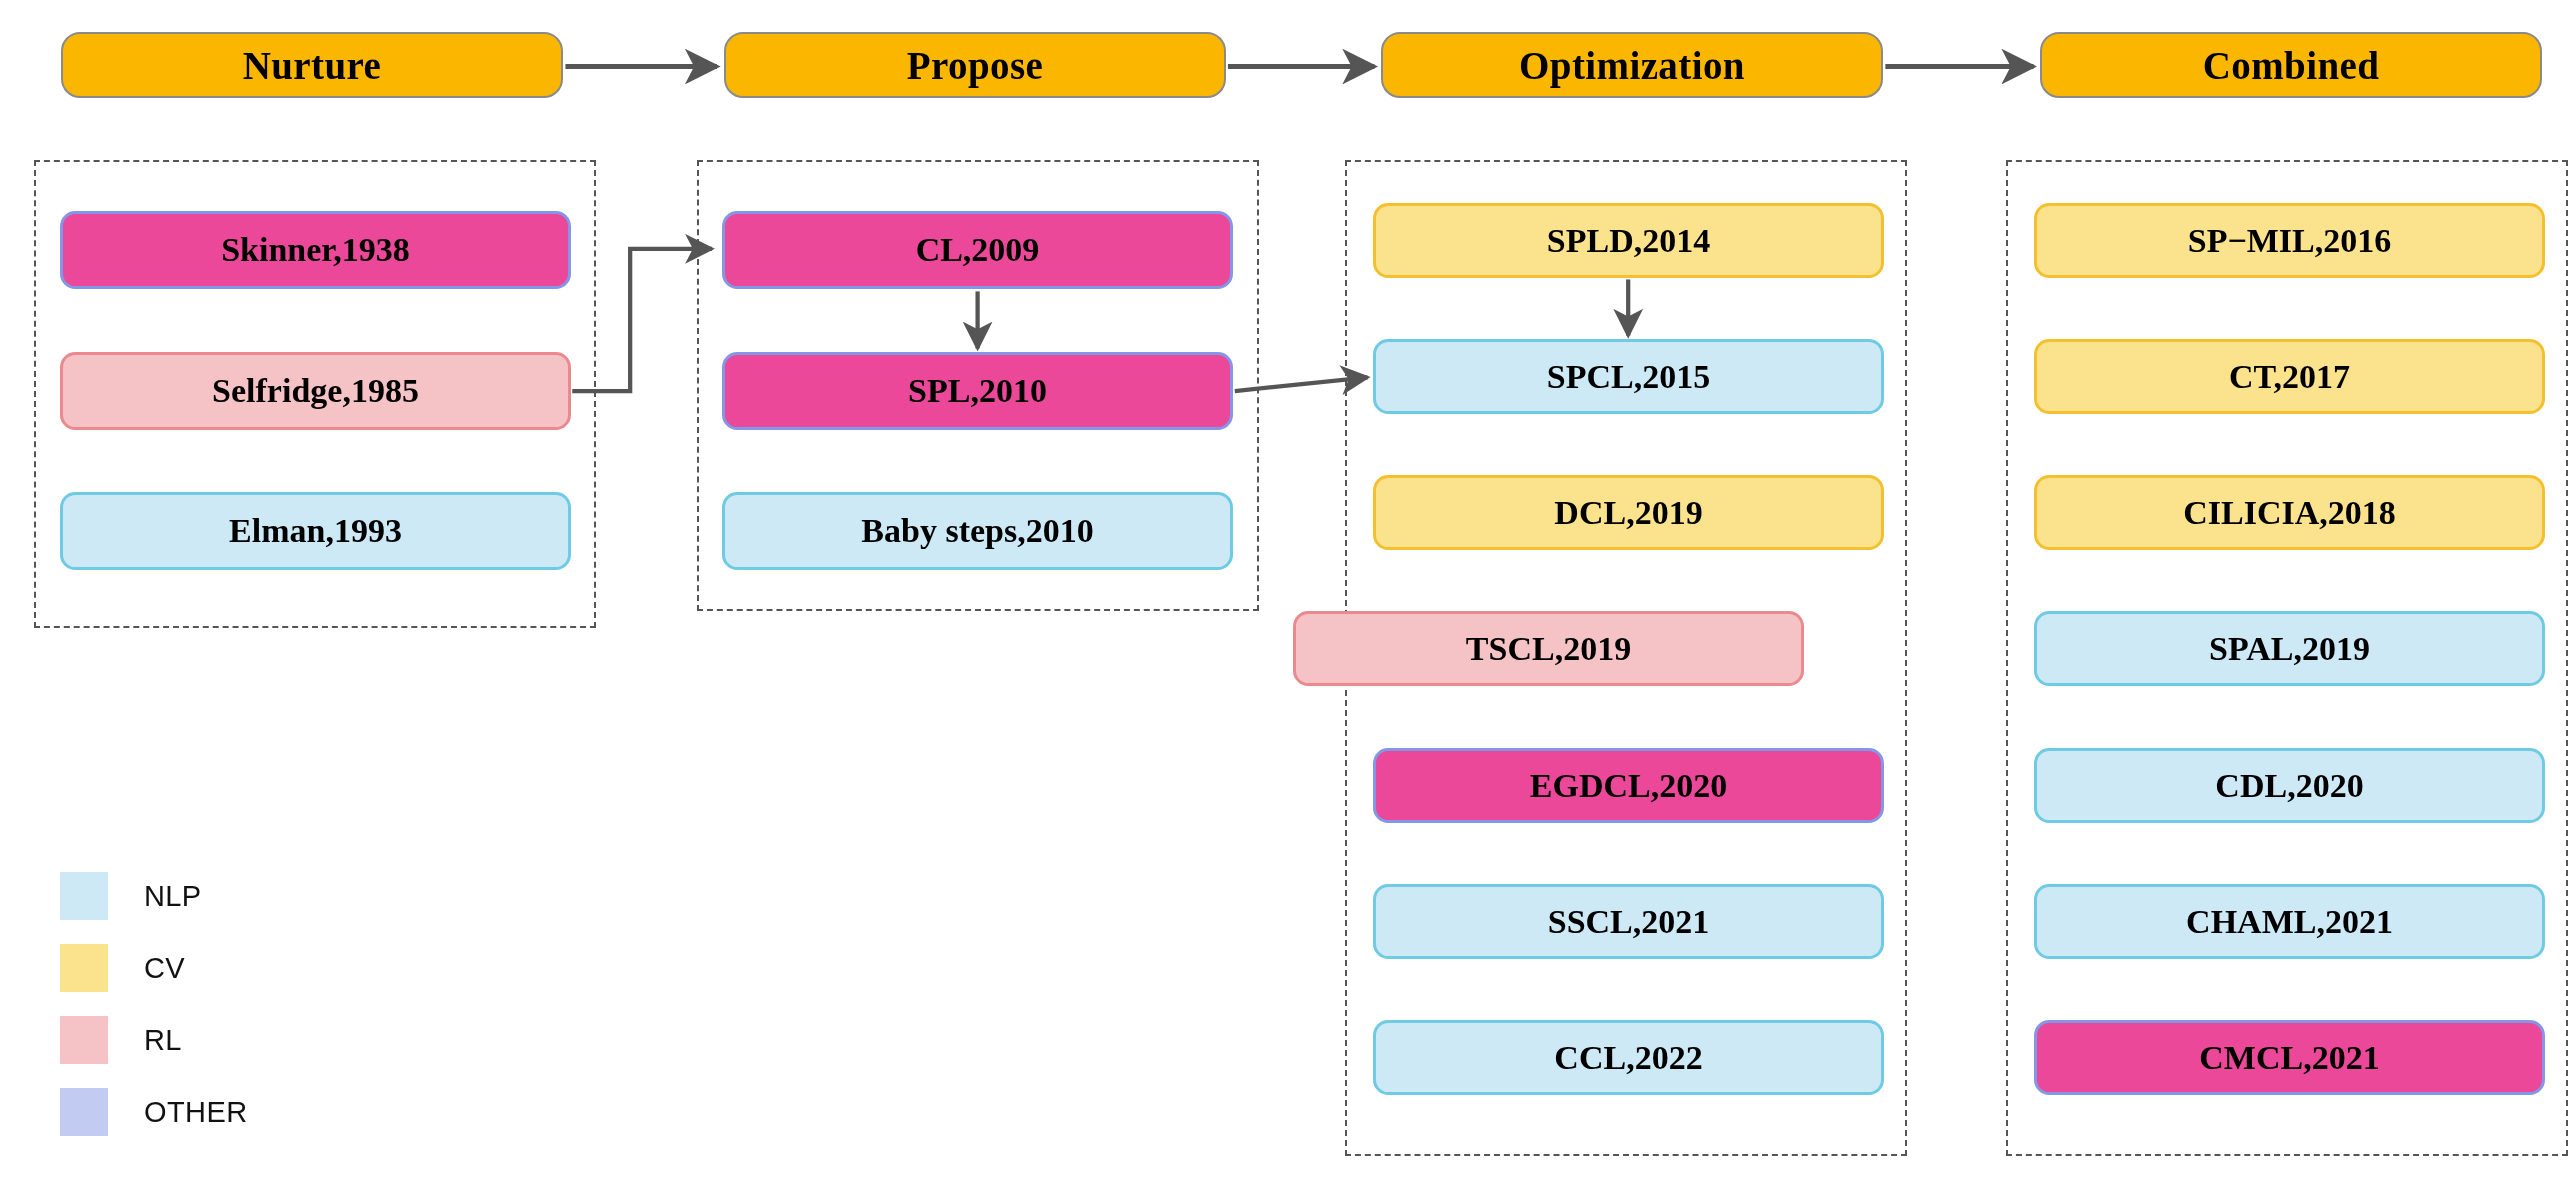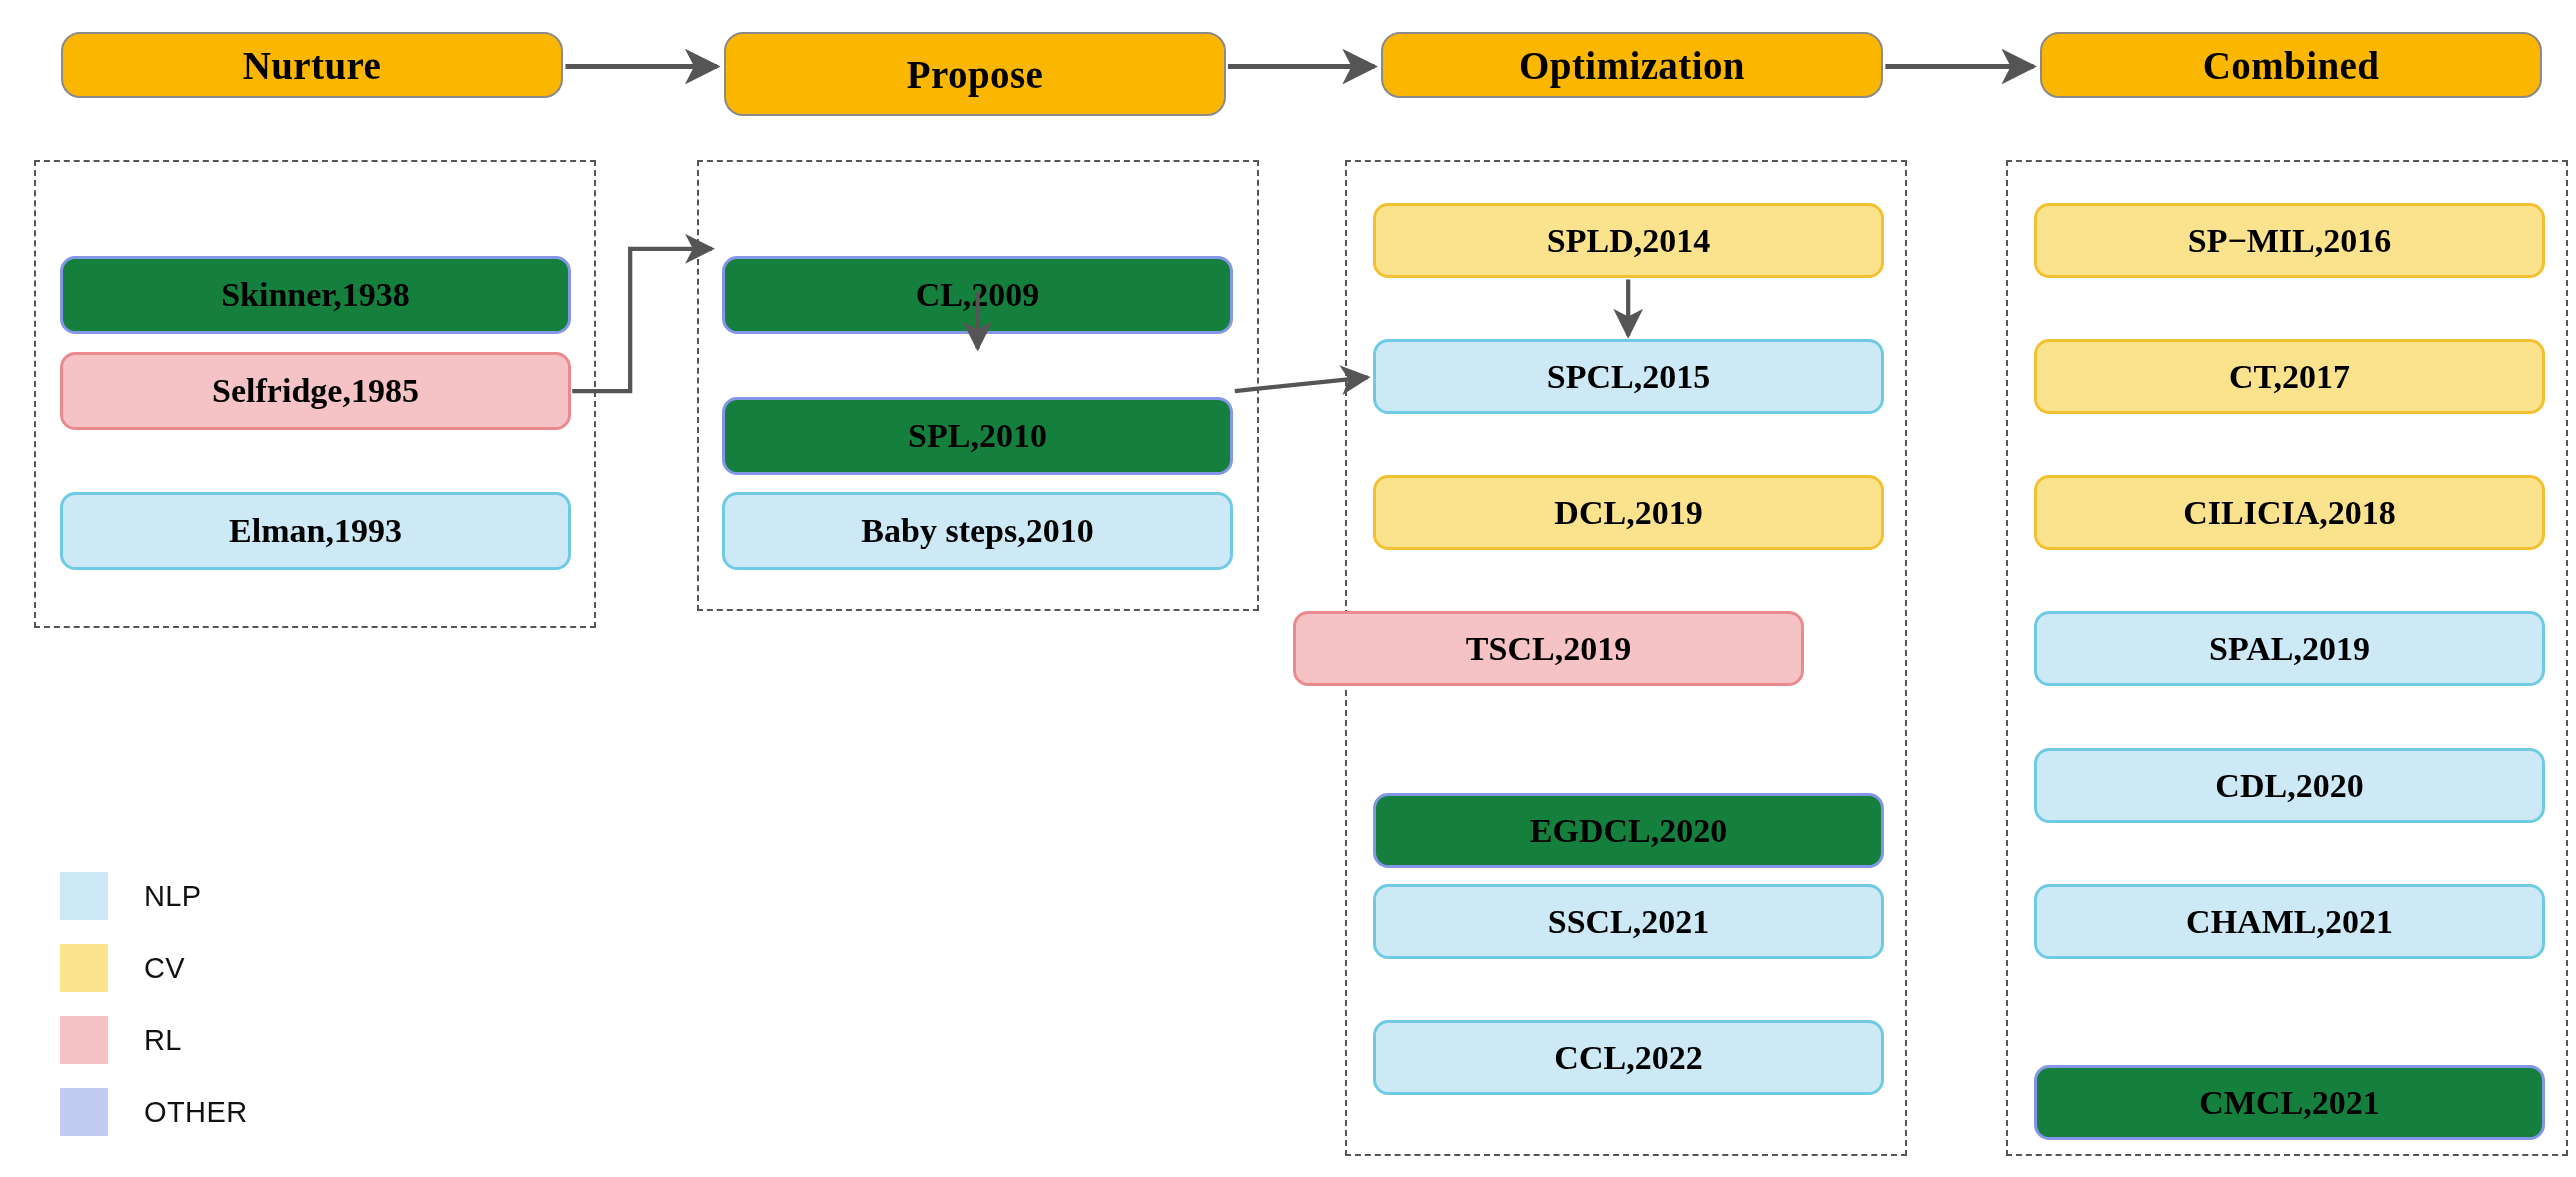--- a/index.html
+++ b/index.html
@@ -53,21 +53,21 @@
     justify-content: center;
     font-weight: bold;
     font-size: 34px;
     color: #000000;
     white-space: nowrap;
     font-family: "Liberation Serif", "DejaVu Serif", serif;
   }
   .cat-NLP   { background:#CDE9F5; border-color:#6FCBE4; }
   .cat-CV    { background:#FBE28C; border-color:#F5C030; }
   .cat-RL    { background:#F5C3C5; border-color:#EB8A8E; }
-  .cat-OTHER { background:#15803d; border-color:#8396E8;margin-top:45px; }
+  .cat-OTHER { background:#ec4899; border-color:#8396E8; }
 
   
   #wires {
     position: absolute;
     left: 0; top: 0;
     width: 2576px;
     height: 1178px;
     pointer-events: none;
   }
 
@@ -98,21 +98,21 @@
   }
 </style>
 </head>
 <body>
 
 <div id="canvas">
 
   <div class="stage-header" style="left:61px; top:32px; width:502px; height:66px;">
     <span>Nurture</span>
   </div>
-  <div class="stage-header" style="left:724px; top:32px; width:502px; height:84px;">
+  <div class="stage-header" style="left:724px; top:32px; width:502px; height:66px;">
     <span>Propose</span>
   </div>
   <div class="stage-header" style="left:1381px; top:32px; width:502px; height:66px;">
     <span>Optimization</span>
   </div>
   <div class="stage-header" style="left:2040px; top:32px; width:502px; height:66px;">
     <span>Combined</span>
   </div>
 
   <div class="group-box" style="left:34px; top:160px; width:562px; height:468px;"></div>

